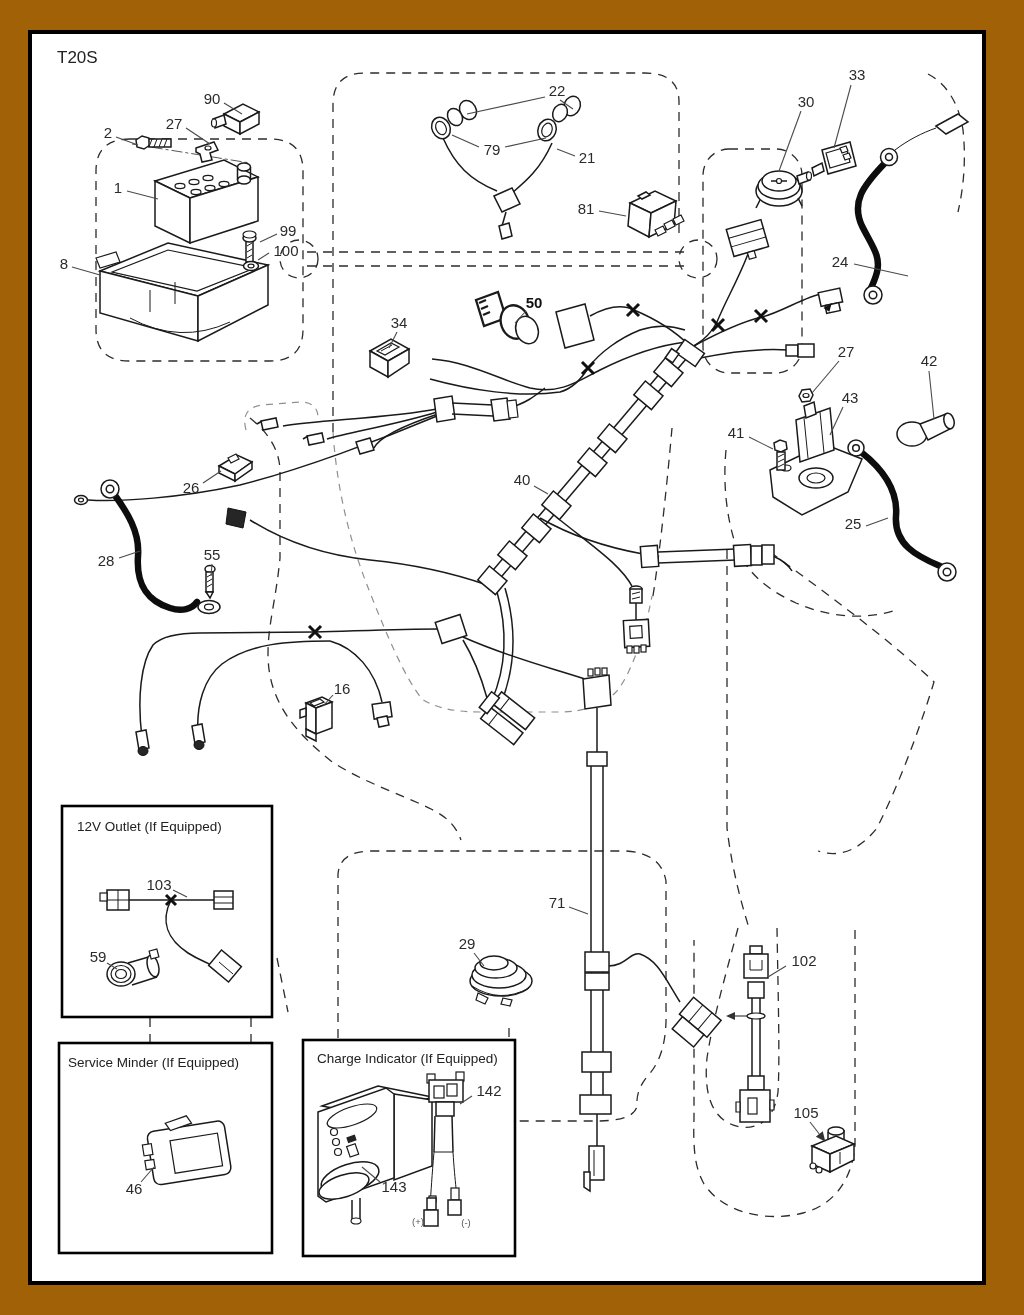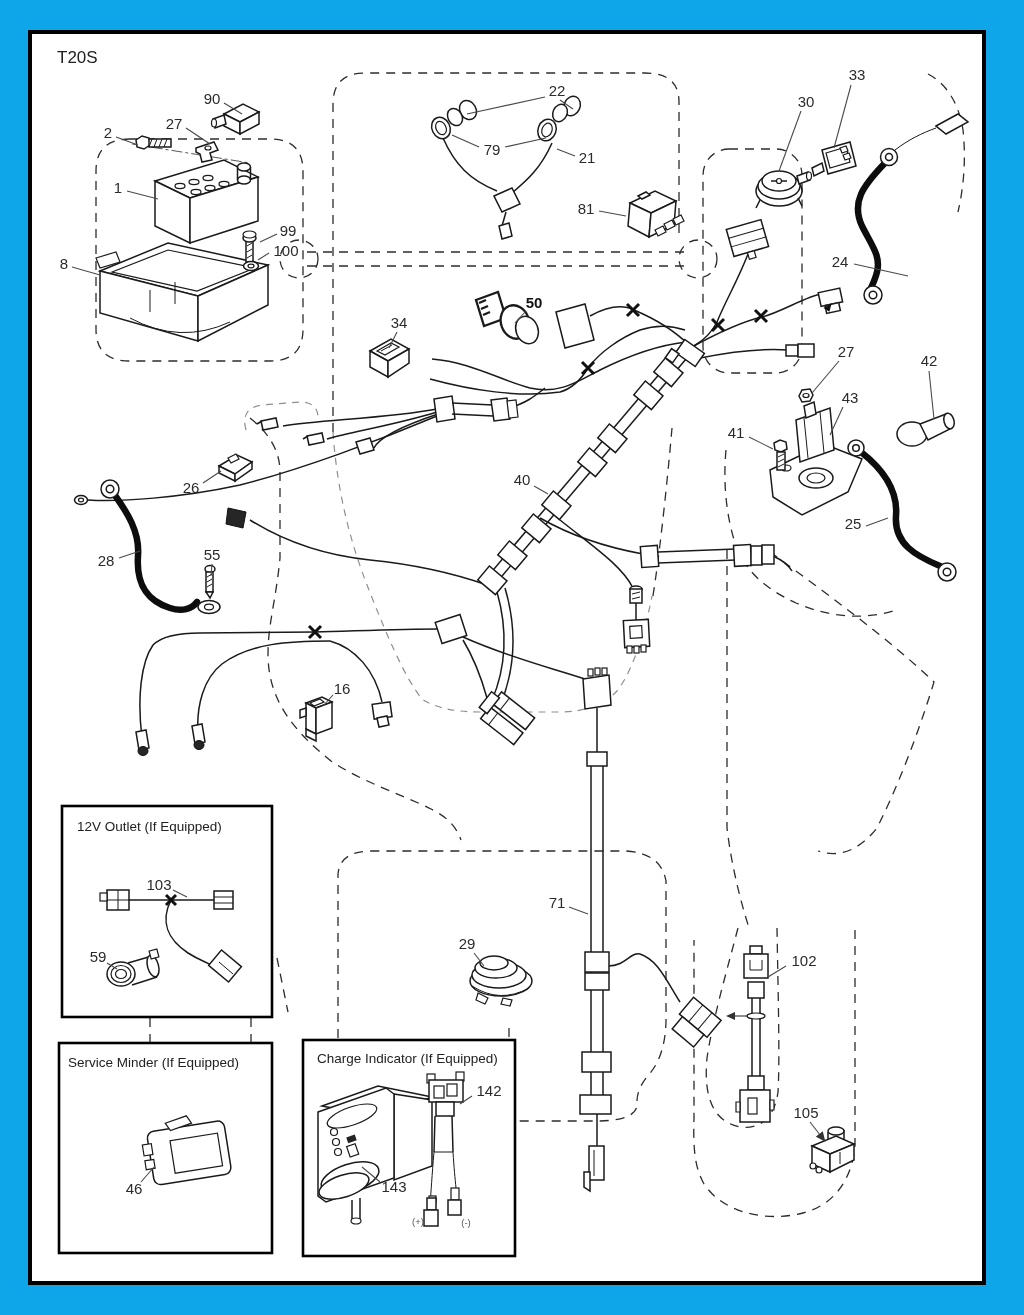--- a/index.html
+++ b/index.html
@@ -1,16 +1,16 @@
 <!DOCTYPE html>
 <html><head>
 <meta charset="utf-8">
 <style>
   html,body{margin:0;padding:0;background:#ffffff;}
-  #stage{width:1024px;height:1315px;position:relative;background:#0ea5e9;text-decoration:underline;}
+  #stage{width:1024px;height:1315px;position:relative;background:#a16207;text-decoration:underline;}
   svg{display:block;}
   svg text{font-family:"Liberation Sans","DejaVu Sans",sans-serif;fill:#2b2b2b;}
   .callout{font-size:15px;}
   .callout.bold{font-weight:bold;fill:#111;}
   .callout.small{font-size:9.5px;fill:#555;}
   .inset-title{font-size:13.5px;fill:#222;}
   .diagram-title{font-size:17px;fill:#222;}
   .leader{stroke:#4a4a4a;stroke-width:1.1;fill:none;}
   .inset-box{fill:#ffffff;stroke:#000;stroke-width:2.6;}
   .ln{stroke:#1a1a1a;stroke-width:1.5;fill:none;}

